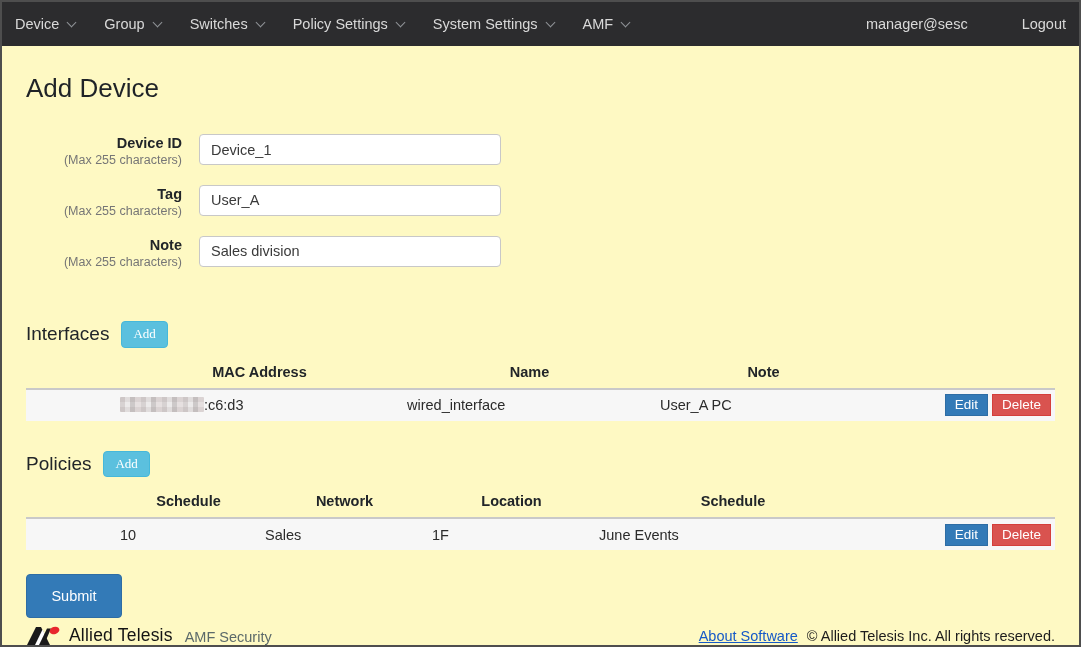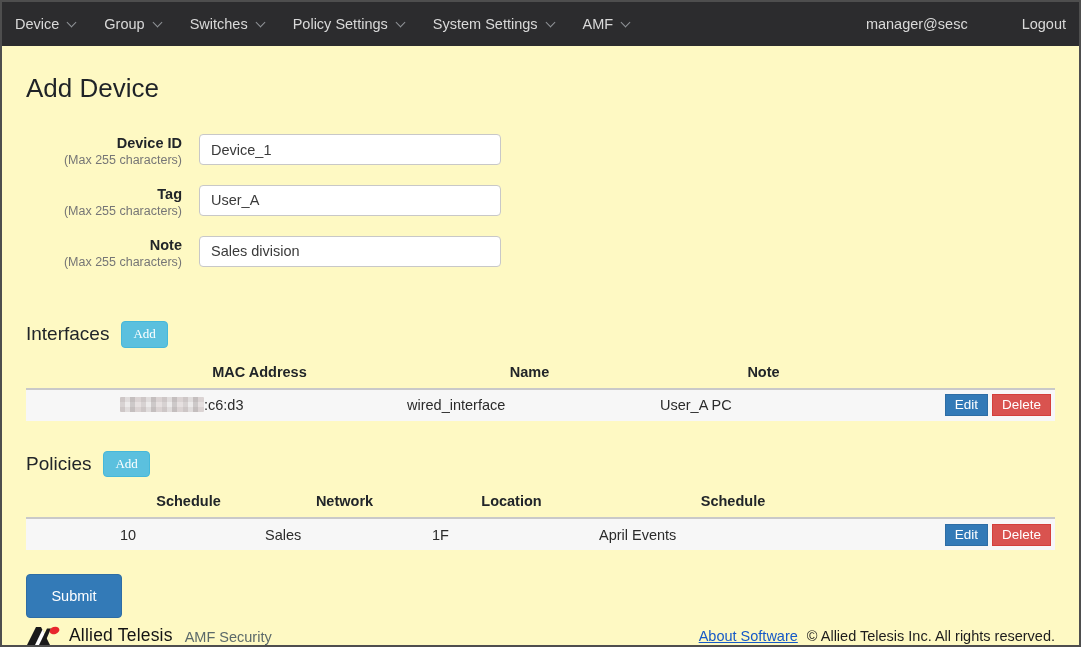--- a/index.html
+++ b/index.html
@@ -205,21 +205,21 @@
           <th>Schedule</th>
           <th class="actions"></th>
         </tr>
       </thead>
       <tbody>
         <tr>
           <td></td>
           <td>10</td>
           <td>Sales</td>
           <td>1F</td>
-          <td>April Events</td>
+          <td>June Events</td>
           <td class="actions">
             <button class="btn-edit">Edit</button>
             <button class="btn-delete">Delete</button>
           </td>
         </tr>
       </tbody>
     </table>
 
     <div class="actions-row">
       <button class="btn-submit">Submit</button>

